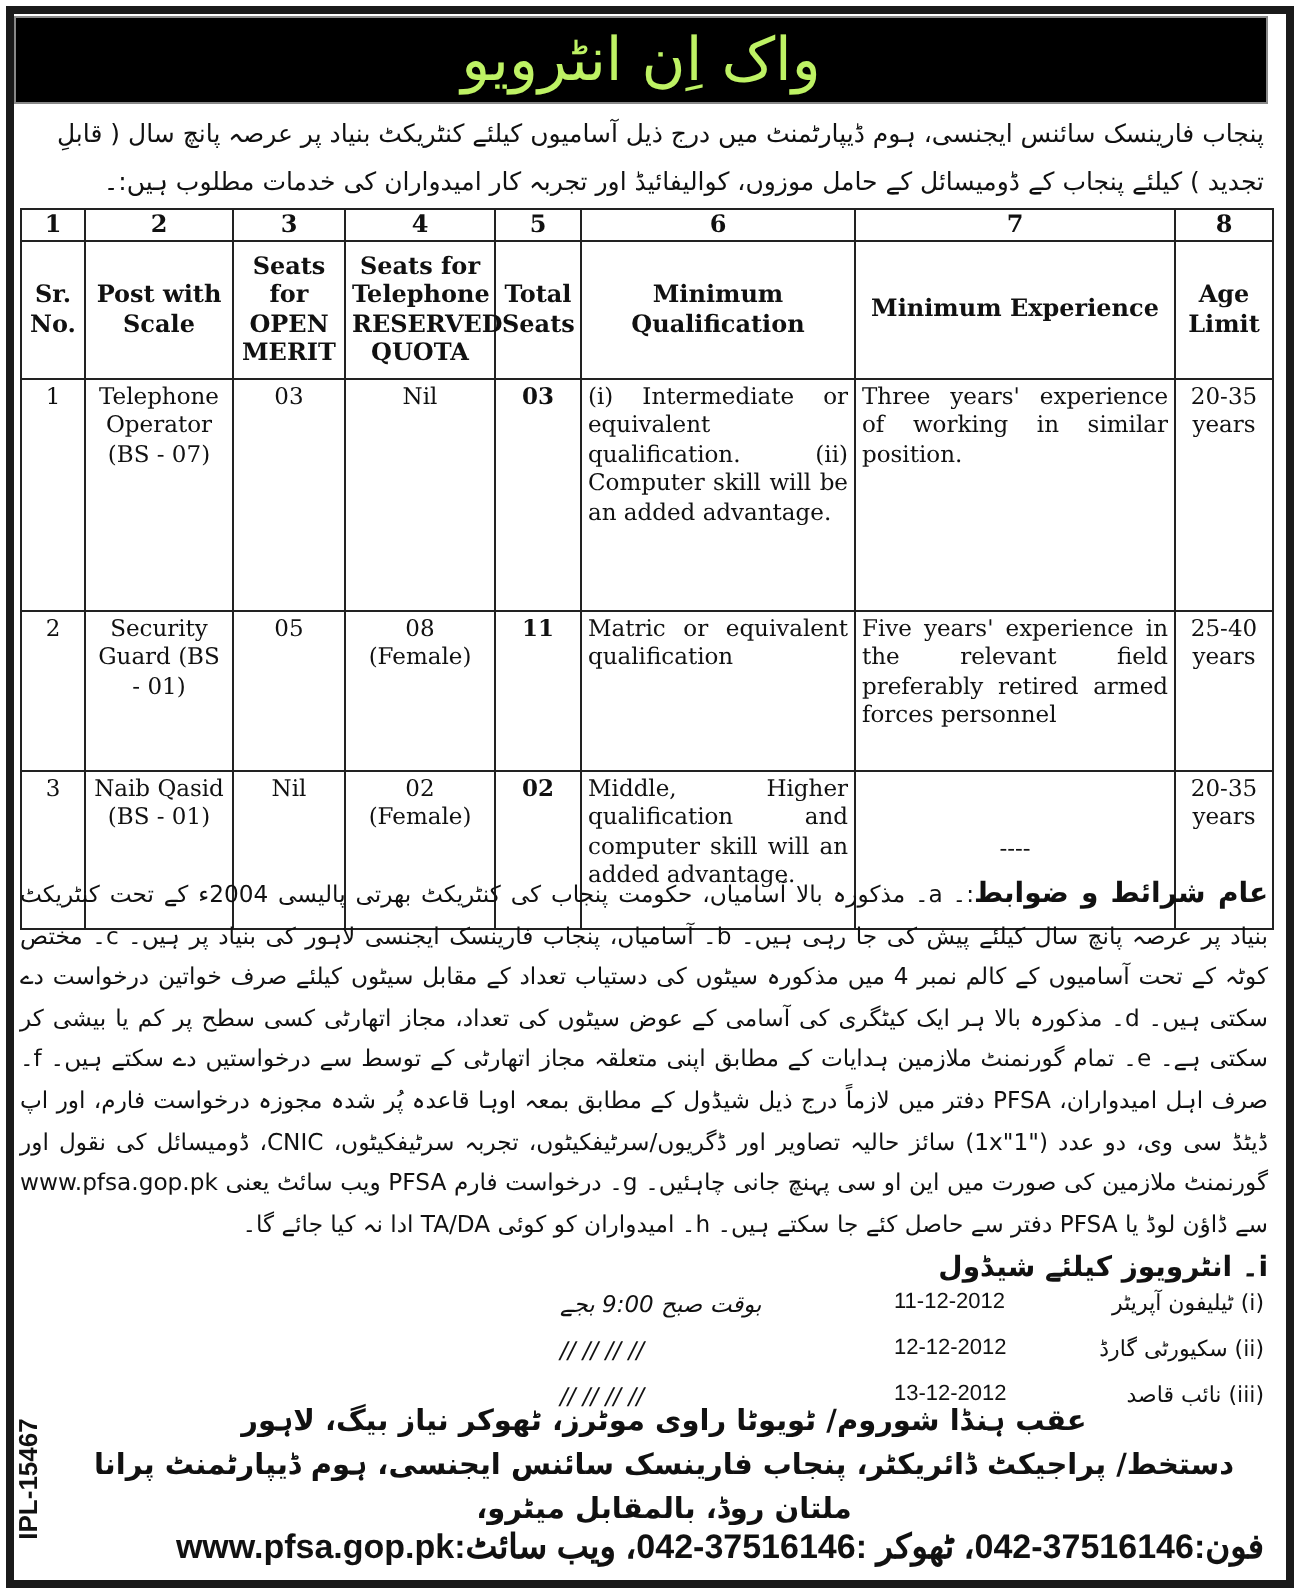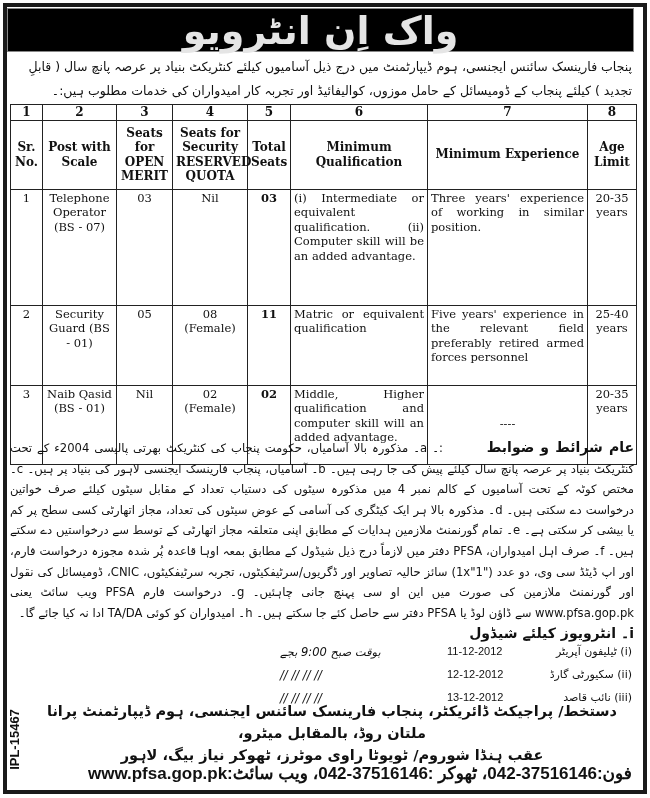--- a/index.html
+++ b/index.html
@@ -5,22 +5,22 @@
   * { box-sizing: border-box; margin: 0; padding: 0; }
   html, body { width: 650px; height: 798px; background: #ffffff; overflow: hidden; }
   body { position: relative; font-family: "DejaVu Serif", serif; color: #111; }
 
   .frame {
     position: absolute; left: 3px; top: 3px; width: 644px; height: 791px;
     border: 4px solid #1a1a1a; background: #fff;
   }
   .banner {
     position: absolute; left: 7px; top: 8px; width: 627px; height: 44px;
-    background: #000; color: #e5e5e5; text-align: center;
-    font-family: "DejaVu Sans", sans-serif; font-weight: bold; font-size: 38px;
+    background: #000; color: #bef264; text-align: center;
+    font-family: "DejaVu Sans", sans-serif; font-weight: normal; font-size: 30px;
     line-height: 44px; direction: rtl; border: 1px solid #888;
   }
   .intro {
     position: absolute; left: 10px; top: 55px; width: 622px;
     direction: rtl; text-align: right;
     font-family: "DejaVu Sans", sans-serif; font-size: 12.5px; line-height: 24px;
   }
 
   table.posts {
     position: absolute; left: 10px; top: 104px; width: 626px;
@@ -38,21 +38,21 @@
   .c { text-align: center; }
   .b { font-weight: bold; }
   .j { text-align: justify; text-align-last: left; }
   .dash { vertical-align: middle !important; text-align: center; }
 
   .rules {
     position: absolute; left: 10px; top: 437px; width: 624px;
     direction: rtl; text-align: justify;
     font-family: "DejaVu Sans", sans-serif; font-size: 11.6px; line-height: 20.6px;
   }
-  .rules .rules-title { font-weight: bold; font-size: 14px; margin-left: 44px; }
+  .rules .rules-title { font-weight: bold; font-size: 14px; }
 
   .schedule-title {
     position: absolute; right: 16px; top: 625px;
     direction: rtl; font-family: "DejaVu Sans", sans-serif; font-weight: bold; font-size: 14px;
   }
   .schedule { position: absolute; left: 240px; top: 645px; width: 392px; font-family: "Liberation Sans", sans-serif; }
   .sched-row { position: relative; height: 23px; font-size: 12px; }
   .sched-post { position: absolute; right: 0; top: 0; direction: rtl; font-family: "DejaVu Sans", sans-serif; font-size: 11px; }
   .sched-date { position: absolute; left: 207px; top: 0; font-weight: normal; font-size: 11px; }
   .sched-time { position: absolute; left: 40px; top: 0; direction: rtl; font-family: "DejaVu Sans", sans-serif; font-size: 11.5px; font-style: italic; }
@@ -103,21 +103,21 @@
     <td>4</td>
     <td>5</td>
     <td>6</td>
     <td>7</td>
     <td>8</td>
   </tr>
   <tr class="heads">
     <th>Sr. No.</th>
     <th>Post with Scale</th>
     <th>Seats for OPEN MERIT</th>
-    <th>Seats for Security RESERVED QUOTA</th>
+    <th>Seats for Telephone RESERVED QUOTA</th>
     <th>Total Seats</th>
     <th>Minimum Qualification</th>
     <th>Minimum Experience</th>
     <th>Age Limit</th>
   </tr>
   <tr class="row1">
     <td class="c">1</td>
     <td class="c">Telephone Operator (BS - 07)</td>
     <td class="c">03</td>
     <td class="c">Nil</td>
@@ -171,19 +171,19 @@
     <span class="sched-date">13-12-2012</span>
     <span class="sched-time">// // // //</span>
   </div>
 </div>
 
 <div class="ipl">
   <span>IPL-15467</span>
 </div>
 
 <div class="signature">
+  <div>عقب ہنڈا شوروم/ ٹویوٹا راوی موٹرز، ٹھوکر نیاز بیگ، لاہور</div>
   <div>دستخط/ پراجیکٹ ڈائریکٹر، پنجاب فارینسک سائنس ایجنسی، ہوم ڈیپارٹمنٹ پرانا ملتان روڈ، بالمقابل میٹرو،</div>
-  <div>عقب ہنڈا شوروم/ ٹویوٹا راوی موٹرز، ٹھوکر نیاز بیگ، لاہور</div>
 </div>
 
 <div class="contact">
   <span>فون:</span><span class="ltr">042-37516146</span><span>، ٹھوکر :</span><span class="ltr">042-37516146</span><span>، ویب سائٹ:</span><span class="ltr">www.pfsa.gop.pk</span>
 </div>
 
 </body></html>

